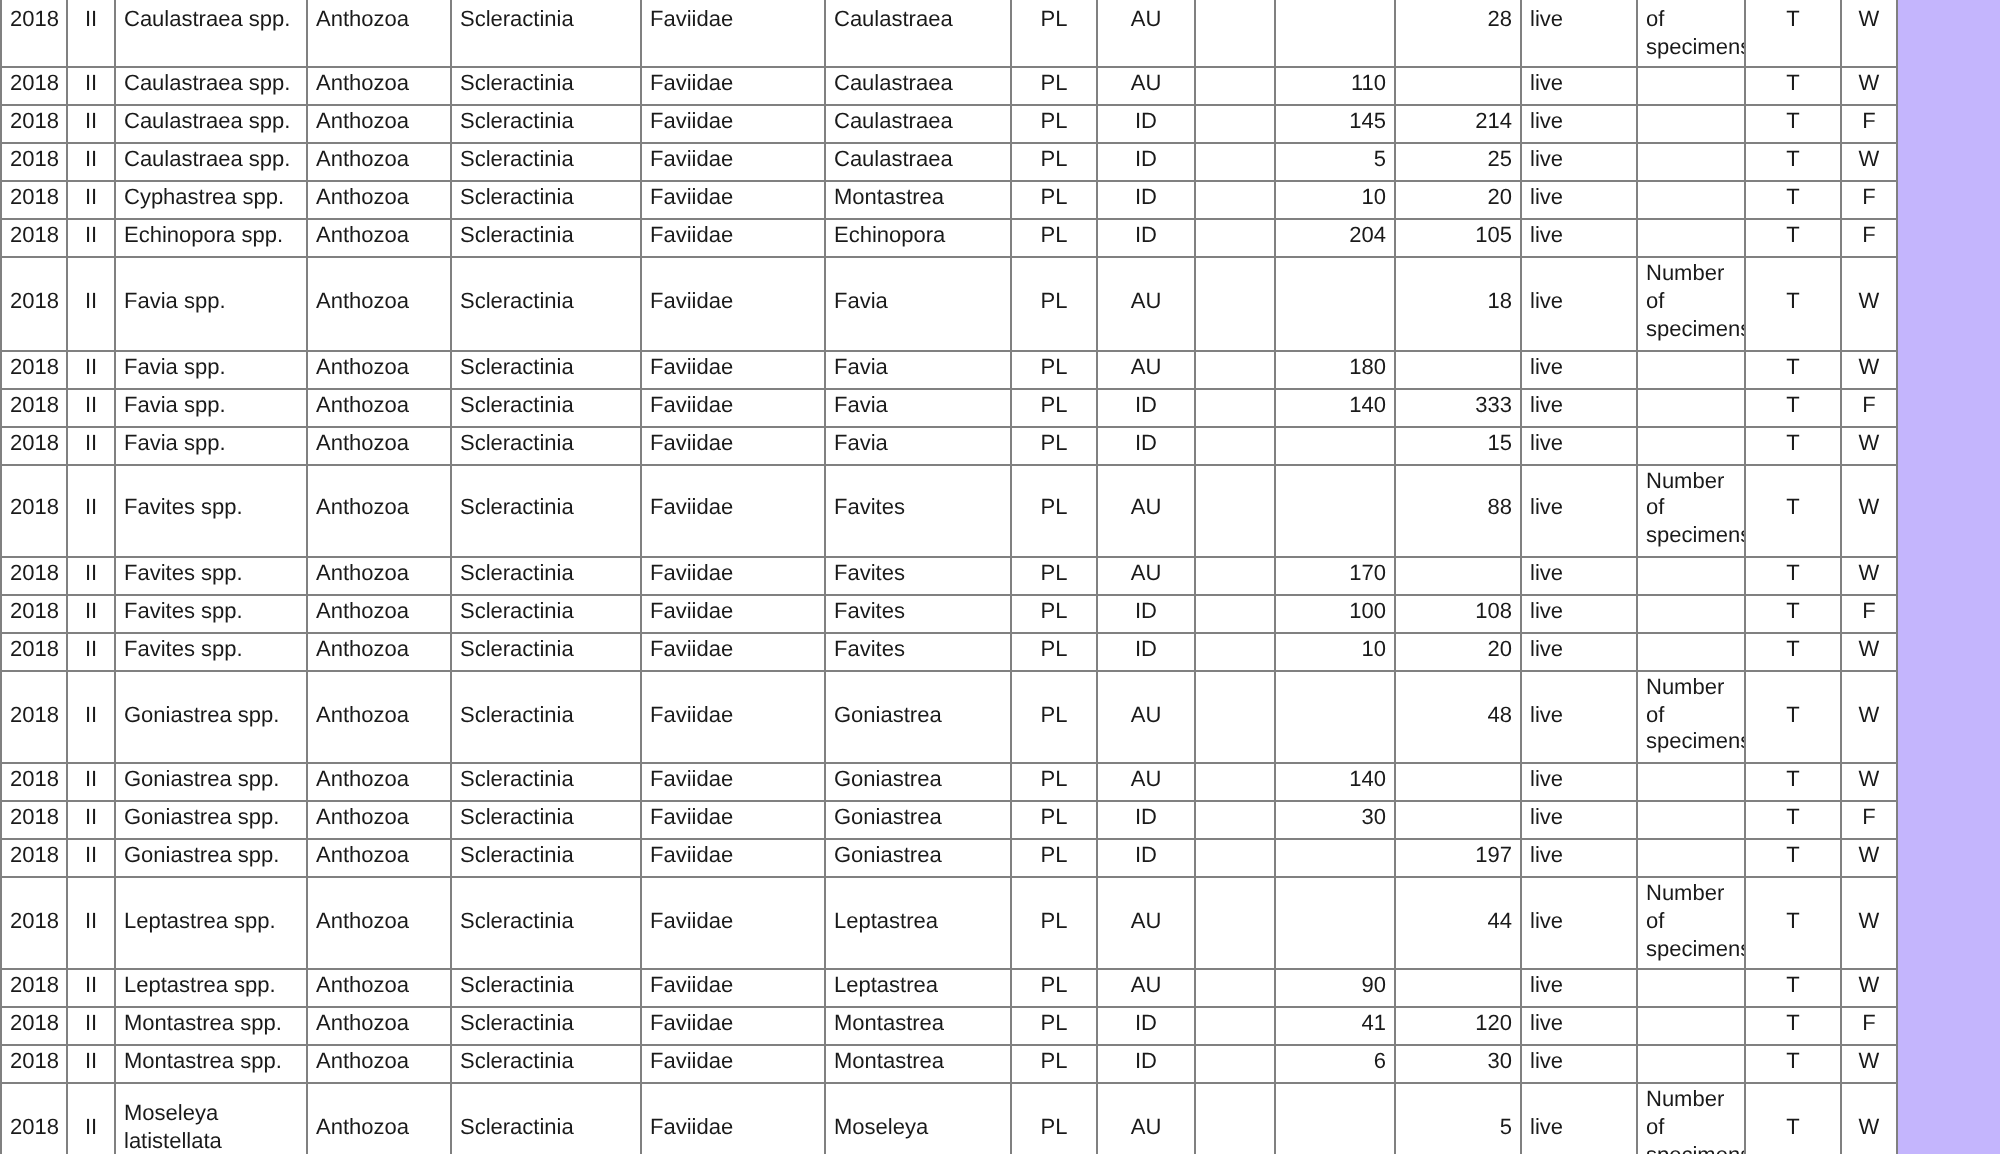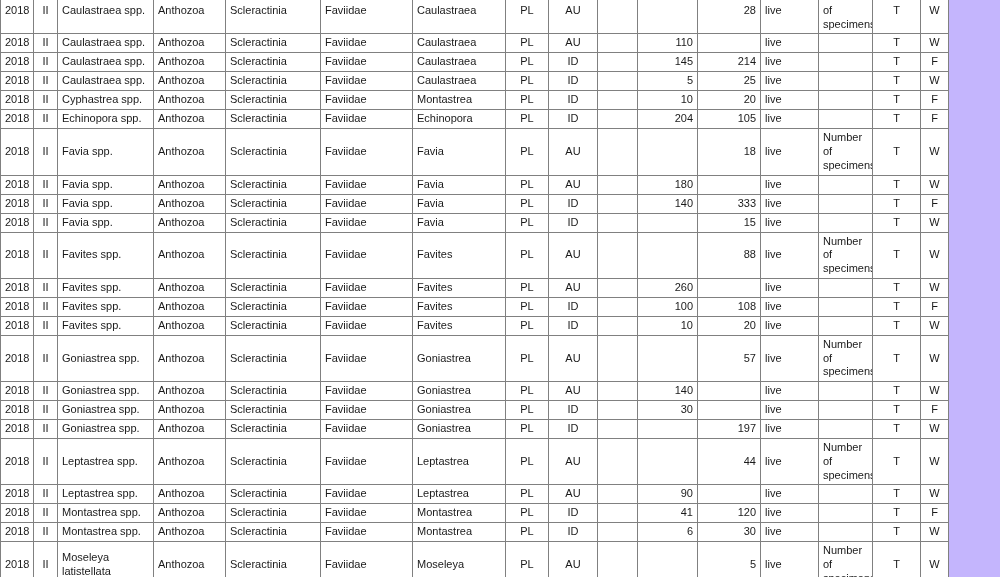--- a/index.html
+++ b/index.html
@@ -303,21 +303,21 @@
             <td class="ctr">2018</td>
             <td class="ctr">II</td>
             <td class="lft">Favites spp.</td>
             <td class="lft">Anthozoa</td>
             <td class="lft">Scleractinia</td>
             <td class="lft">Faviidae</td>
             <td class="lft">Favites</td>
             <td class="ctr">PL</td>
             <td class="ctr">AU</td>
             <td class="num"></td>
-            <td class="num">260</td>
+            <td class="num">170</td>
             <td class="num"></td>
             <td class="lft">live</td>
             <td class="lft"></td>
             <td class="ctr">T</td>
             <td class="ctr">W</td>
           </tr>
           <tr class="r-normal">
             <td class="ctr">2018</td>
             <td class="ctr">II</td>
             <td class="lft">Favites spp.</td>
@@ -358,21 +358,21 @@
             <td class="ctr">II</td>
             <td class="lft">Goniastrea spp.</td>
             <td class="lft">Anthozoa</td>
             <td class="lft">Scleractinia</td>
             <td class="lft">Faviidae</td>
             <td class="lft">Goniastrea</td>
             <td class="ctr">PL</td>
             <td class="ctr">AU</td>
             <td class="num"></td>
             <td class="num"></td>
-            <td class="num">57</td>
+            <td class="num">48</td>
             <td class="lft">live</td>
             <td class="lft">Number of specimens</td>
             <td class="ctr">T</td>
             <td class="ctr">W</td>
           </tr>
           <tr class="r-normal">
             <td class="ctr">2018</td>
             <td class="ctr">II</td>
             <td class="lft">Goniastrea spp.</td>
             <td class="lft">Anthozoa</td>

